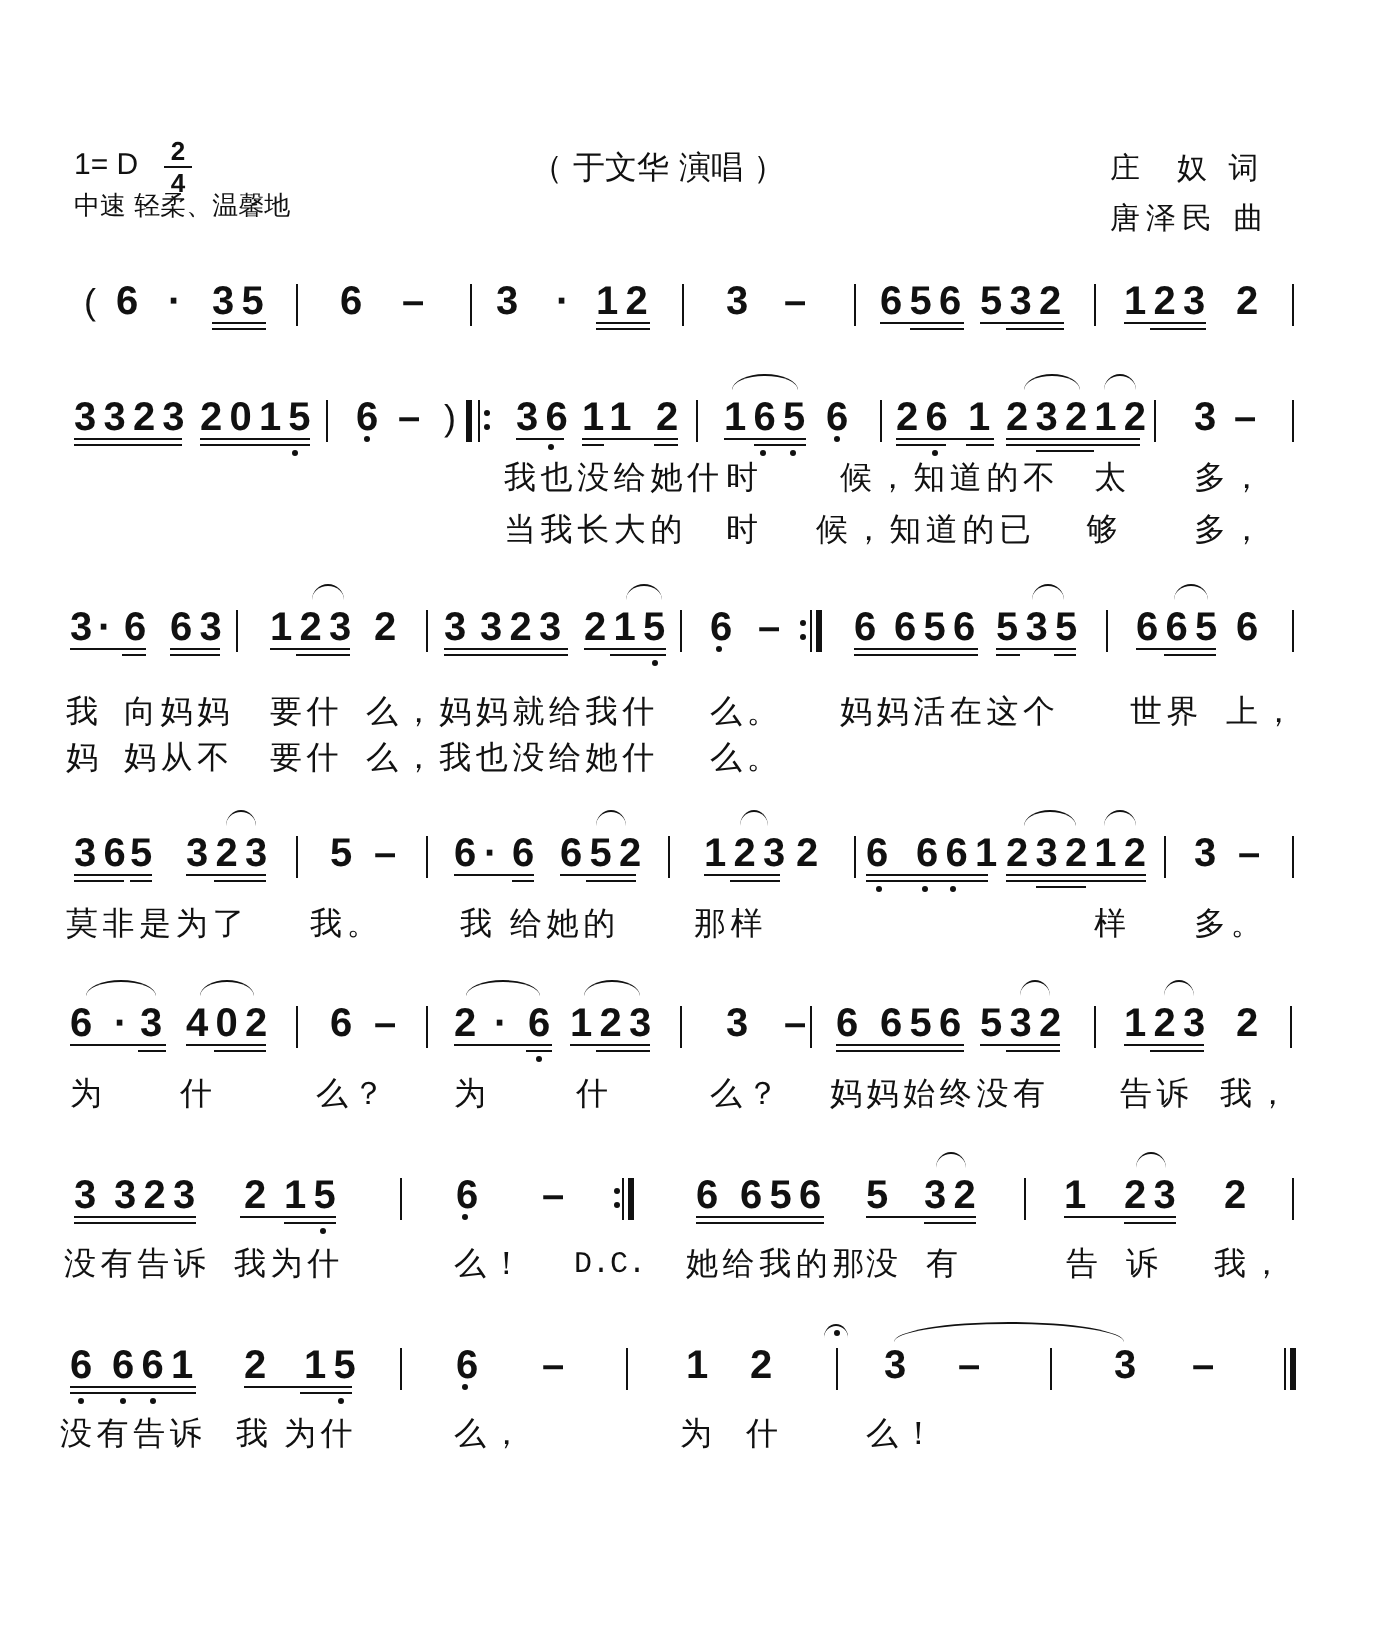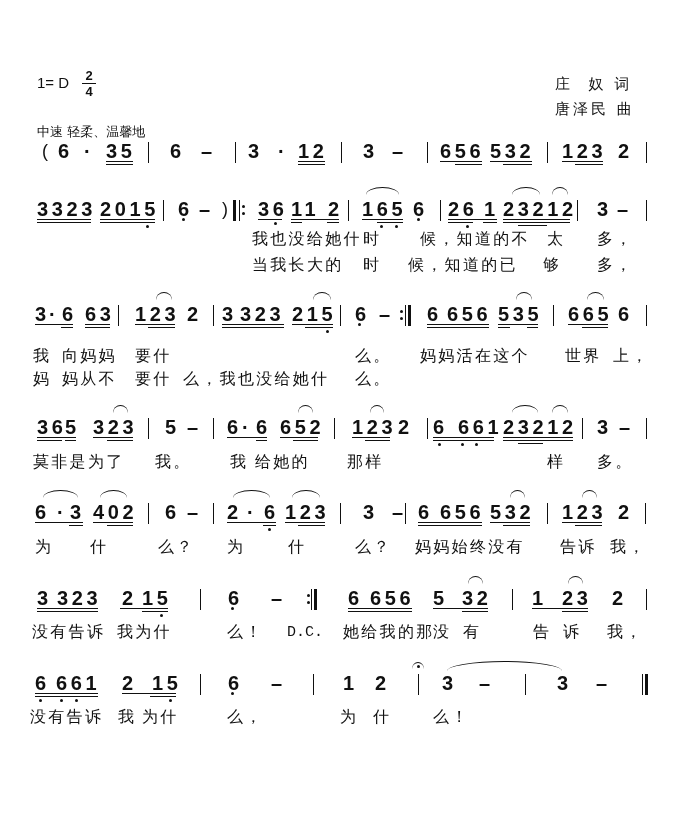--- a/index.html
+++ b/index.html
@@ -2,21 +2,21 @@
 <html><head>
 <meta charset="utf-8">
 <style>
 html,body{margin:0;padding:0;background:#fff;}
 #page{position:relative;width:688px;height:816px;background:#fff;overflow:hidden;color:#111;}
 .title{position:absolute;left:236px;top:31px;width:200px;text-align:center;font:32px/36px "DejaVu Sans",sans-serif;letter-spacing:5px;}
 .key{position:absolute;left:37px;top:75px;font:15px/15px "Liberation Sans",sans-serif;white-space:pre;}
 .ts{position:absolute;left:82px;top:69px;width:14px;text-align:center;font:bold 13px/13px "Liberation Sans",sans-serif;}
 .ts .num{display:block;height:13px;}
 .ts .line{display:block;height:1.3px;background:#111;margin:1px 0;}
-.tempo{position:absolute;left:37px;top:96px;font:13px/15px "DejaVu Sans",sans-serif;white-space:pre;margin-top:28px;}
+.tempo{position:absolute;left:37px;top:96px;font:13px/15px "DejaVu Sans",sans-serif;white-space:pre;}
 .performer{position:absolute;left:229px;top:75px;width:200px;text-align:center;font:16px/18px "DejaVu Sans",sans-serif;white-space:pre;}
 .credit{position:absolute;left:555px;font:15px/17px "DejaVu Serif",serif;white-space:pre;letter-spacing:3px;}
 .row{position:absolute;left:0;width:688px;height:30px;}
 .n{position:absolute;top:0;font:bold 20px/20px "Liberation Sans",sans-serif;letter-spacing:3.6px;white-space:pre;}
 .paren{position:absolute;top:0;font:18px/20px "Liberation Sans",sans-serif;}
 .bar{position:absolute;top:1px;width:1.4px;height:21px;background:#111;}
 .bar.thick{width:3.2px;}
 .rdot{position:absolute;width:3px;height:3px;border-radius:50%;background:#111;}
 .u{position:absolute;height:1.3px;background:#111;}
 .u1{top:20px}.u2{top:23px}.u3{top:26px}
@@ -34,20 +34,21 @@
 
 <div id="page">
 
   <div class="key">1= D</div>
   <div class="ts">
     <span class="num">2</span>
     <span class="line"></span>
     <span class="num">4</span>
   </div>
   <div class="tempo">中速 轻柔、温馨地</div>
+  <div class="performer">（ 于文华 演唱 ）</div>
   <div class="credit" style="top:76px">庄  奴 词</div>
   <div class="credit" style="top:101px">唐泽民 曲</div>
 
   <div class="row" style="top:141px">
     <span class="paren" style="left:42px">(</span>
     <span class="n" style="left:58px">6</span>
     <span class="n" style="left:84px">·</span>
     <span class="n" style="left:106px">35</span>
     <i class="u u1" style="left:106px;width:27px"></i>
     <i class="u u2" style="left:106px;width:27px"></i>
@@ -192,20 +193,21 @@
     <i class="arc" style="left:587px;width:17px"></i>
     <i class="u u1" style="left:568px;width:40px"></i>
     <i class="u u2" style="left:582px;width:26px"></i>
     <span class="n" style="left:618px">6</span>
     <i class="bar" style="left:646px"></i>
   </div>
   <div class="lrow" style="top:347px">
     <span class="lyr" style="left:33px">我</span>
     <span class="lyr" style="left:62px">向妈妈</span>
     <span class="lyr" style="left:135px">要什</span>
+    <span class="lyr" style="left:183px">么，妈妈就给我什</span>
     <span class="lyr" style="left:355px">么。</span>
     <span class="lyr" style="left:420px">妈妈活在这个</span>
     <span class="lyr" style="left:565px">世界</span>
     <span class="lyr" style="left:613px">上，</span>
   </div>
   <div class="lrow" style="top:370px">
     <span class="lyr" style="left:33px">妈</span>
     <span class="lyr" style="left:62px">妈从不</span>
     <span class="lyr" style="left:135px">要什</span>
     <span class="lyr" style="left:183px">么，我也没给她什</span>

